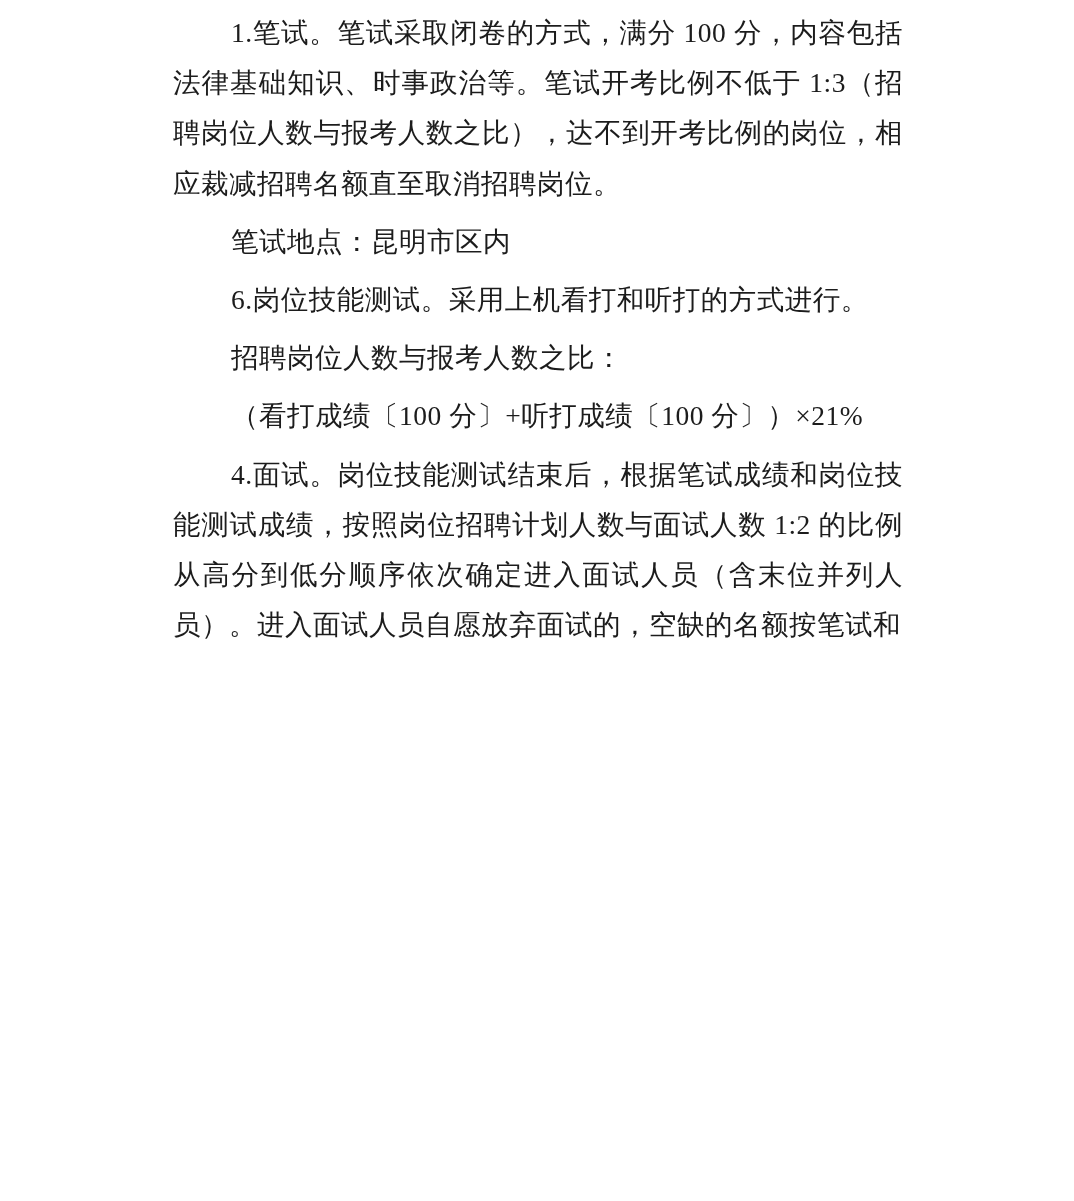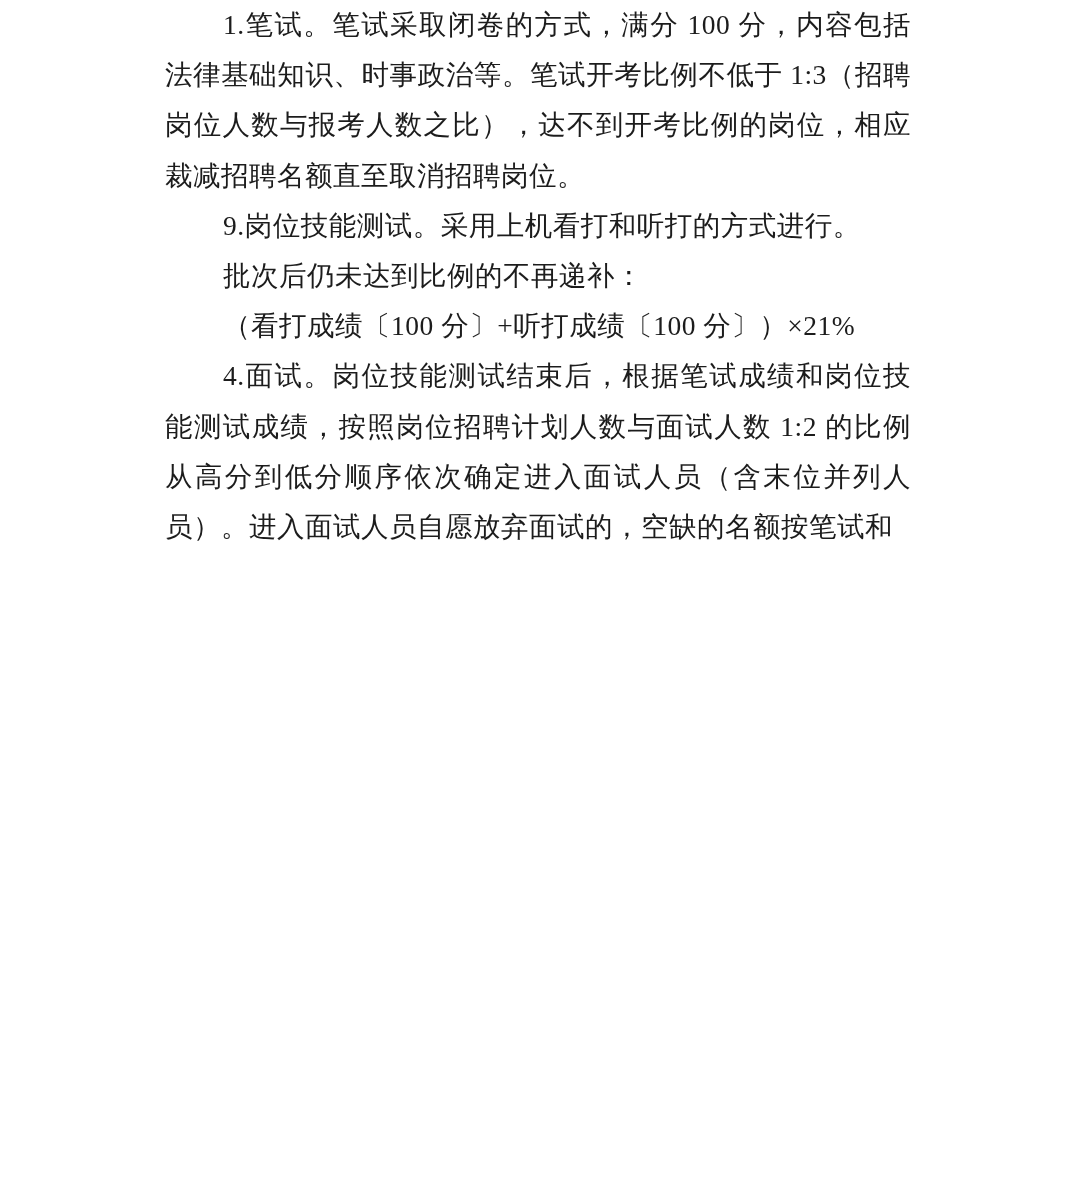--- a/index.html
+++ b/index.html
@@ -21,29 +21,30 @@
     width: 746px;
     color: #1c1c1c;
     font-family: "Liberation Serif", "DejaVu Serif", serif;
     font-size: 27.5px;
     line-height: 50.2px;
     text-align: justify;
     text-justify: inter-character;
     letter-spacing: 0.5px;
   }
   .para {
-    margin: 0;
+    margin: 8px;
     padding: 0;
     text-indent: 58px;
   }
 </style>
 </head>
 <body>
 
 <div class="page">
   <div class="doc-body">
     <p class="para">1.笔试。笔试采取闭卷的方式，满分 100 分，内容包括法律基础知识、时事政治等。笔试开考比例不低于 1:3（招聘岗位人数与报考人数之比），达不到开考比例的岗位，相应裁减招聘名额直至取消招聘岗位。</p>
-    <p class="para">9.岗位技能测试。采用上机看打和听打的方式进行。</p>
-    <p class="para">批次后仍未达到比例的不再递补：</p>
+    <p class="para">笔试地点：昆明市区内</p>
+    <p class="para">6.岗位技能测试。采用上机看打和听打的方式进行。</p>
+    <p class="para">招聘岗位人数与报考人数之比：</p>
     <p class="para">（看打成绩〔100 分〕+听打成绩〔100 分〕）×21%</p>
     <p class="para">4.面试。岗位技能测试结束后，根据笔试成绩和岗位技能测试成绩，按照岗位招聘计划人数与面试人数 1:2 的比例从高分到低分顺序依次确定进入面试人员（含末位并列人员）。进入面试人员自愿放弃面试的，空缺的名额按笔试和</p>
   </div>
 </div>
 
 </body></html>

